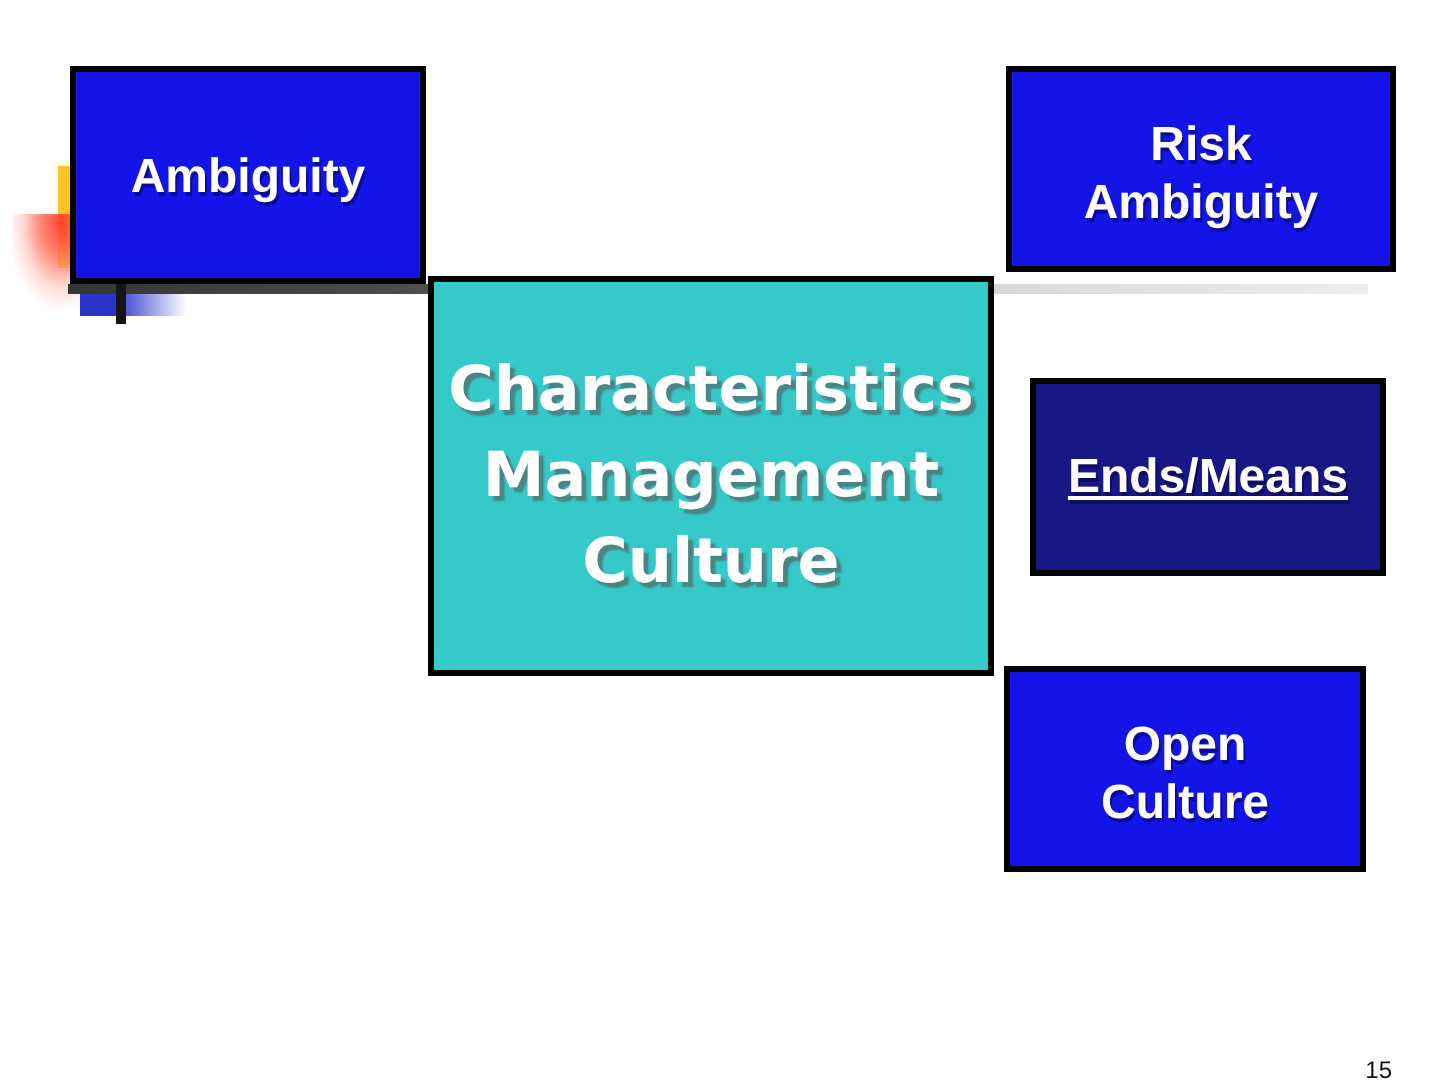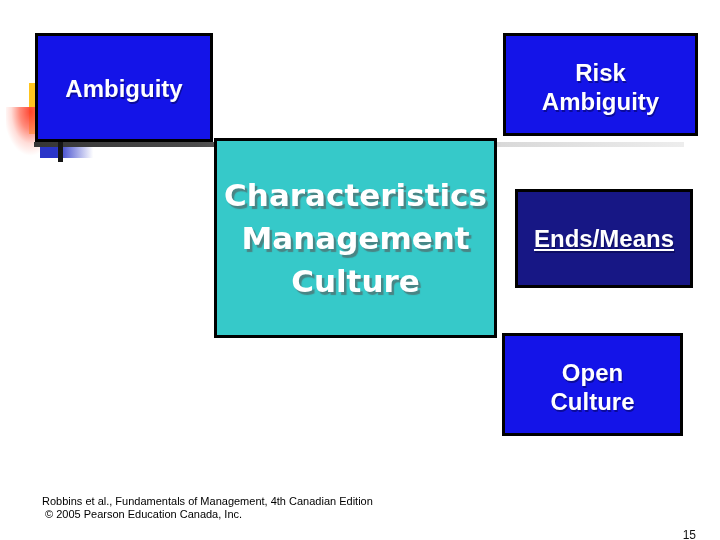--- a/index.html
+++ b/index.html
@@ -93,20 +93,16 @@
     <div>Open</div>
     <div>Culture</div>
   </div>
 
   <div class="center-box">
     <div>Characteristics</div>
     <div>Management</div>
     <div>Culture</div>
   </div>
 
-  <div class="footer">
-    <div class="line1">Robbins et al., Fundamentals of Management, 4th Canadian Edition</div>
-    <div class="line2">© 2005 Pearson Education Canada, Inc.</div>
-  </div>
 
   <div class="page-number">15</div>
 
 </div>
 
 </body></html>

